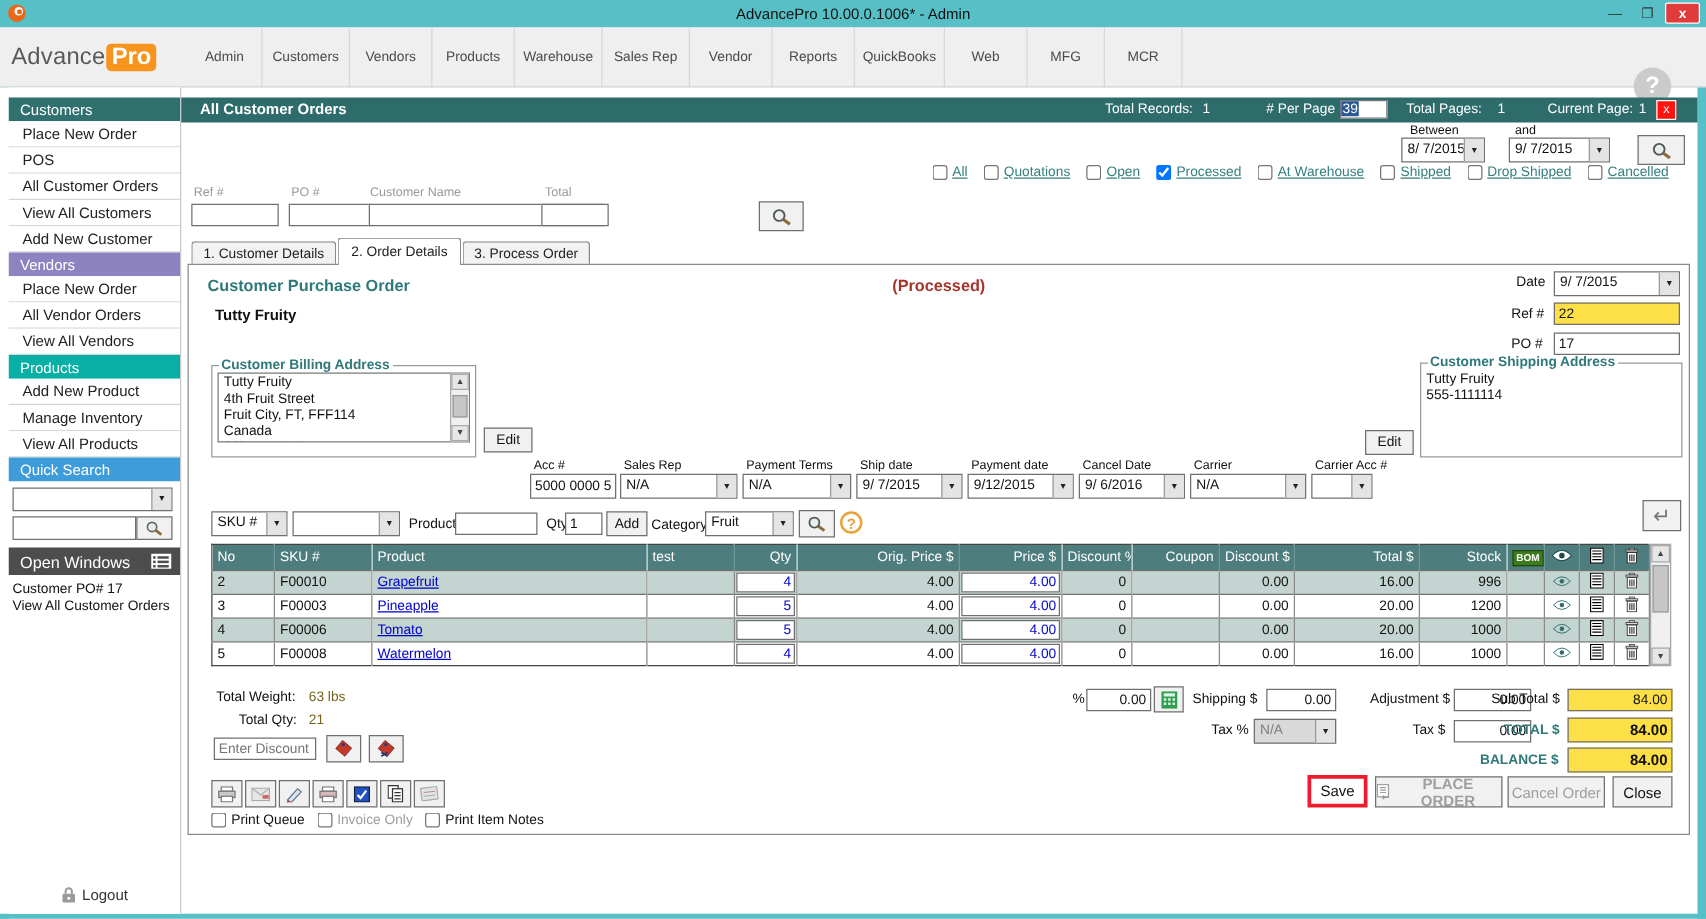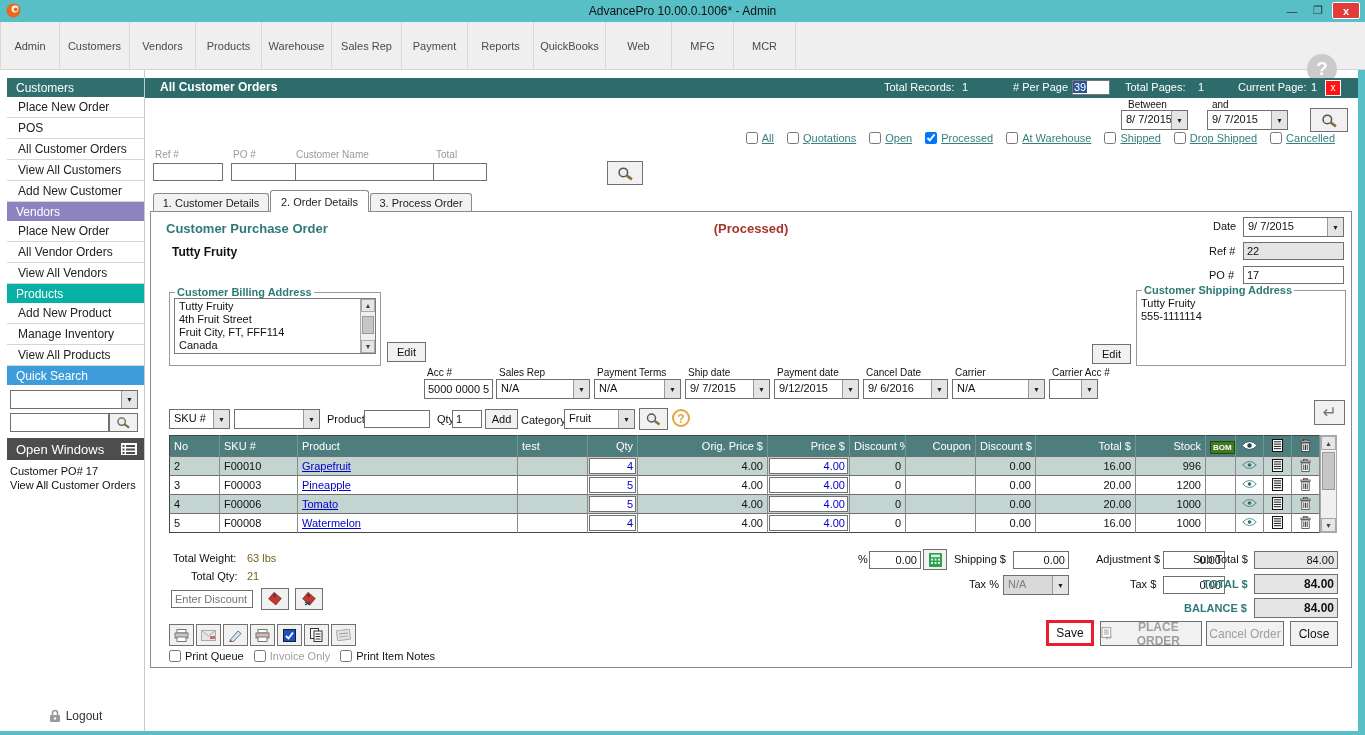--- a/index.html
+++ b/index.html
@@ -28,21 +28,21 @@
   .sb-head{height:19px;color:#fff;font-size:12px;display:flex;align-items:center;padding-left:9px}
   .sb-item{height:21px;font-size:12px;color:#222;display:flex;align-items:center;padding-left:11px;border-bottom:1px solid #D6D6D6;cursor:pointer;background:#fff}
   .ow-head{height:22px;background:#4D4D4D;color:#fff;font-size:13px;display:flex;align-items:center;padding:0 6px 0 9px;margin-top:6px}
   .ow-list{background:#fff;height:222px;padding:4px 0 0 3px;font-size:11px;color:#111;line-height:14px}
   .logout{position:absolute;left:0;right:0;bottom:8px;display:flex;align-items:center;justify-content:center;gap:5px;font-size:12px;color:#333}
   
   .recbar{left:145px;top:78px;width:1213px;height:20px;background:#2E6B6B;color:#fff}
   .recbar span{position:absolute;top:3px;font-size:11px}
   
   .txt{border:1px solid #707070;font-size:11px;padding:1px 3px;font-family:inherit;background:#fff;color:#111}
-  .txt.ro{background:#e5e5e5}
+  .txt.ro{background:#fde047}
   .combo{display:flex;border:1px solid #707070;background:#fff;height:20px}
   .combo .v{flex:1;font-size:11px;padding:2px 2px 0 4px;white-space:nowrap;overflow:hidden;color:#111}
   .combo .a{width:16px;background:#E4E4E4;border-left:1px solid #9A9A9A;display:flex;align-items:center;justify-content:center;font-size:7px;color:#222}
   .combo.dis{background:#D9D9D9}.combo.dis .v{color:#7E7E7E}
   .btn{background:#F1F1F1;border:1px solid #707070;font-size:11px;font-family:inherit;color:#111;display:flex;align-items:center;justify-content:center;cursor:pointer}
   .teal-link{color:#357F7D;text-decoration:underline;font-size:11px}
   .glabel{color:#999;font-size:10px}
   .flabel{color:#111;font-size:10px}
   cb, input[type=checkbox]{width:12px;height:12px;margin:0}
   
@@ -82,27 +82,31 @@
     </svg>
   <div class="title-text">AdvancePro 10.00.0.1006*  - Admin</div>
   <div class="abs" style="right:5px;top:2px;display:flex;gap:2px">
     <div class="winbtn">—</div>
     <div class="winbtn">❐</div>
     <div class="winbtn close">x</div>
   </div>
 </div>
 
 <div class="abs menubar">
+  <div class="logo">
+    <span class="t1">Advance</span>
+      <span class="t2">Pro</span>
+  </div>
   <div class="menu-item" style="width:60px">Admin</div>
   <div class="menu-item" style="width:70px">Customers</div>
   <div class="menu-item" style="width:66px">Vendors</div>
   <div class="menu-item" style="width:66px">Products</div>
   <div class="menu-item" style="width:70px">Warehouse</div>
   <div class="menu-item" style="width:70px">Sales Rep</div>
-  <div class="menu-item" style="width:66px">Payment</div>
+  <div class="menu-item" style="width:66px">Vendor</div>
   <div class="menu-item" style="width:66px">Reports</div>
   <div class="menu-item" style="width:72px">QuickBooks</div>
   <div class="menu-item" style="width:66px">Web</div>
   <div class="menu-item" style="width:62px">MFG</div>
   <div class="menu-item" style="width:62px">MCR</div>
   <div class="help-circle">?</div>
 </div>
 
 <div class="abs strip" style="left:0;top:70px;width:7px;height:665px"></div>
 <div class="abs strip" style="left:1358px;top:70px;width:7px;height:665px"></div>

